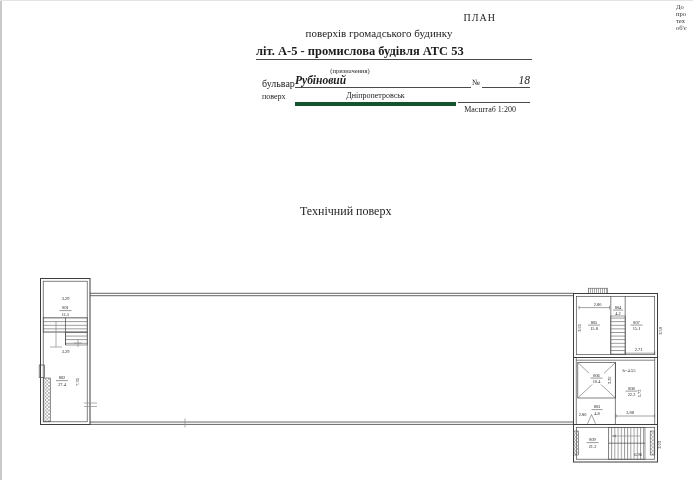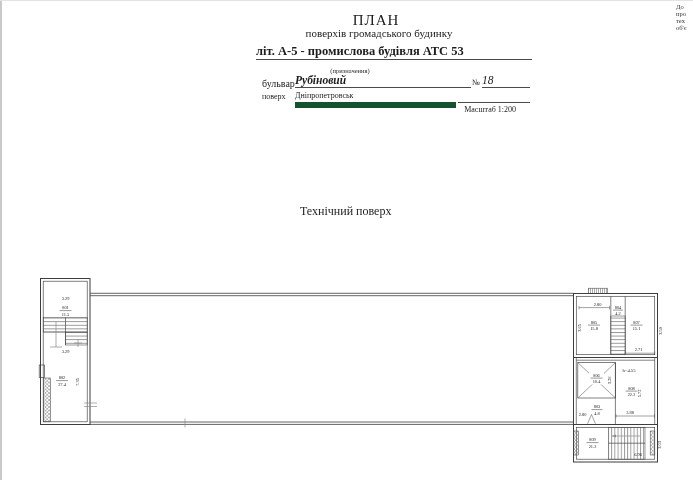--- a/index.html
+++ b/index.html
@@ -10,42 +10,42 @@
   }
   .edge-left{position:absolute;left:0;top:0;width:2px;height:480px;background:#c9c9c9}
   .edge-top{position:absolute;left:0;top:0;width:693px;height:1px;background:#e3e3e3}
 
   
   .corner-note{position:absolute;left:676px;top:3px;width:40px;
     font-size:6.5px;line-height:7px;color:#333;white-space:nowrap}
 
   
   .hdr{position:absolute;left:256px;top:12px;width:276px}
-  .h-title{position:absolute;top:0;left:0;width:100%;text-align:center;
-    padding-right:36px;box-sizing:border-box;font-size:15px;letter-spacing:1px}
+  .h-title{position:absolute;top:0;left:0;width:100%;text-align:right;
+    padding-right:36px;box-sizing:border-box;font-size:10px;letter-spacing:1px}
   .h-sub{position:absolute;top:15px;left:0;width:100%;text-align:center;
     padding-right:30px;box-sizing:border-box;font-size:11px}
   .h-build{position:absolute;top:25px;left:0;width:100%;height:22px;
     border-bottom:1px solid #4a4a4a;text-align:left;
     font-size:12.5px;font-weight:bold;line-height:28px}
   .h-purpose{position:absolute;top:55px;left:0;width:188px;text-align:center;
     font-size:6.5px;color:#2a2a2a}
   .h-row1{position:absolute;top:62px;left:0;width:100%;height:14px}
   .h-row1 .lbl{position:absolute;left:6px;top:4px;font-size:10px}
   .h-row1 .seg1{position:absolute;left:39px;top:0;width:176px;height:13px;
     border-bottom:1px solid #4a4a4a;
     font-size:11.5px;font-style:italic;font-weight:bold;line-height:13px}
   .h-row1 .nsign{position:absolute;left:216px;top:4px;font-size:8px}
   .h-row1 .seg2{position:absolute;left:226px;top:0;width:48px;height:13px;
-    border-bottom:1px solid #4a4a4a;text-align:left;
+    border-bottom:1px solid #4a4a4a;text-align:right;
     font-size:11.5px;font-style:italic;line-height:13px}
   .h-row2{position:absolute;top:78px;left:0;width:100%;height:13px}
   .h-row2 .lbl{position:absolute;left:6px;top:2px;font-size:8px}
   .h-row2 .segA{position:absolute;left:39px;top:0;width:161px;height:12px;
-    border-bottom:6px solid #14532d;font-size:8px;line-height:12px}
+    border-bottom:4px solid #14532d;text-align:center;font-size:8px;line-height:12px}
   .h-row2 .segB{position:absolute;left:202px;top:0;width:72px;height:12px;
     border-bottom:1px solid #4a4a4a}
   .h-scale{position:absolute;top:93px;left:0;width:260px;text-align:right;font-size:8px}
 
   .section-title{position:absolute;left:300px;top:204px;width:180px;
     text-align:left;font-size:12px}
 
   
   .plan{position:absolute;left:0;top:260px}
   .plan .wall{fill:none;stroke:#3d3d3d;stroke-width:1}

